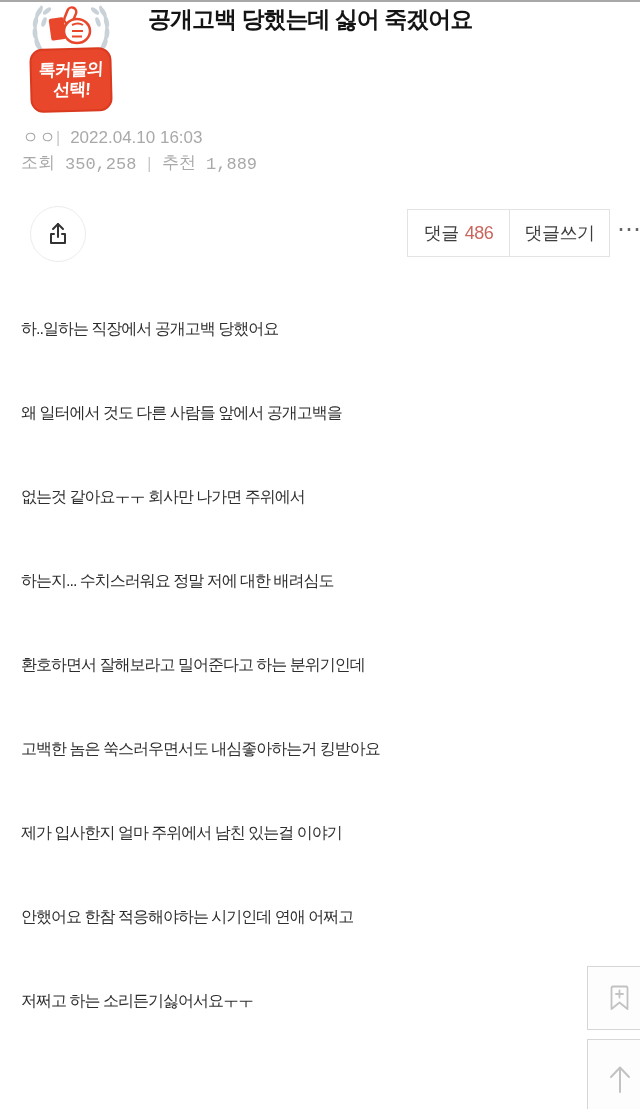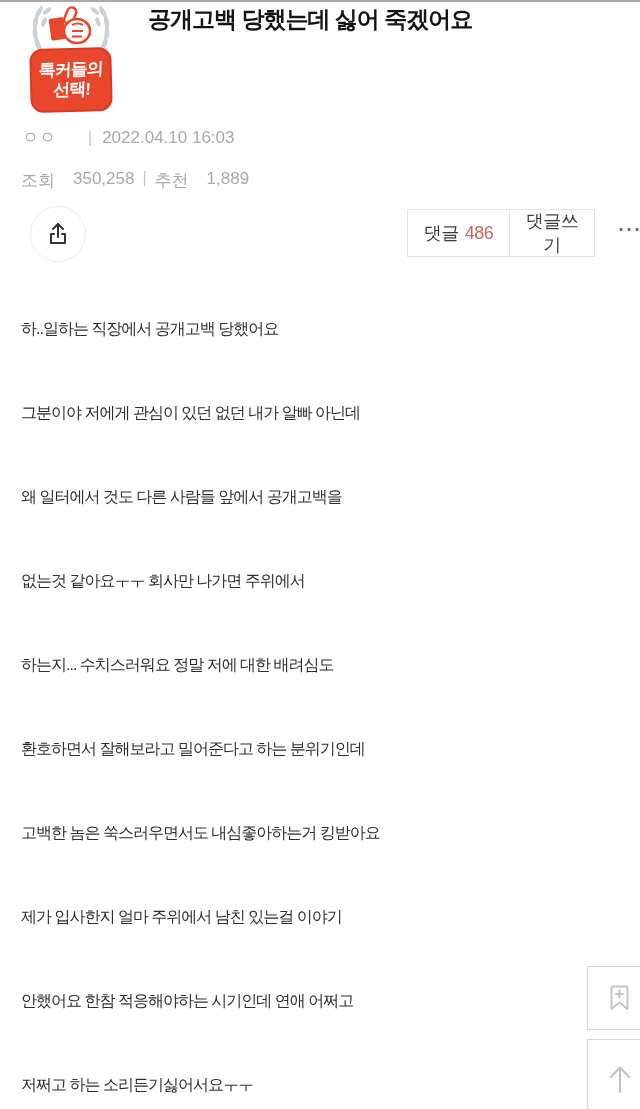--- a/index.html
+++ b/index.html
@@ -60,28 +60,28 @@
     margin: 0;
     font-size: 23px; font-weight: 700;
     letter-spacing: -1px;
     color: var(--title-text);
   }
   .meta-line1 {
     position: absolute; left: 22px; top: 126px;
     font-size: 17px; color: var(--meta-gray);
     display: flex; align-items: center;
   }
-  .meta-line1 .author { margin-right: 32px; }
+  .meta-line1 .author { margin-right: 0; }
   .meta-line1 .sep { color: #c6c6c6; margin-right: 10px; font-size: 16px; }
   .meta-line2 {
-    position: absolute; left: 21px; top: 169px;
+    position: absolute; left: 21px; top: 151px;
     font-size: 17px; color: var(--meta-gray);
-    display: flex; align-items: flex-start;
-  }
-  .meta-line2 .val { margin-left: 18px; }
+    display: flex; align-items: flex-end; font-family: Liberation Mono, monospace;
+  }
+  .meta-line2 .val { margin-left: 10px; }
   .meta-line2 .sep { color: #c6c6c6; margin: 0 8px; font-size: 16px; }
 
   
   .share-btn {
     position: absolute; left: 30px; top: 206px;
     width: 56px; height: 56px;
     border-radius: 50%;
     border: 1px solid #ececec;
     background: #fff;
     display: flex; align-items: center; justify-content: center;
@@ -95,21 +95,21 @@
   .btn-group button {
     height: 48px; width: 103px;
     background: #fff;
     border: 1px solid var(--border-gray);
     font-family: inherit;
     font-size: 18px; color: #3c3c3c;
     letter-spacing: -0.5px;
     display: flex; align-items: center; justify-content: center;
     padding: 12px; cursor: pointer;
   }
-  .btn-group button + button { margin-left: -1px; width: 86px; }
+  .btn-group button + button { margin-left: -1px; width: 101px; }
   .comments-count { color: var(--count-red); margin-left: 6px; }
   .more-btn {
     position: absolute; left: 612px; top: 209px;
     height: 48px; width: 34px;
     border: none; background: transparent;
     font-family: inherit;
     font-size: 24px; color: #666;
     display: flex; align-items: center; justify-content: flex-start;
     padding: 0 0 8px 5px; cursor: pointer;
   }
@@ -203,21 +203,20 @@
       <span class="comments-count">486</span>
     </button>
     <button>댓글쓰기</button>
   </div>
   <button class="more-btn">
     <span>⋯</span>
   </button>
 
   <main class="post-body">
     <p>하..일하는 직장에서 공개고백 당했어요</p>
-    <p>그분이야 저에게 관심이 있던 없던 내가 알빠 아닌데</p>
     <p>왜 일터에서 것도 다른 사람들 앞에서 공개고백을</p>
     <p>없는것 같아요ㅜㅜ 회사만 나가면 주위에서</p>
     <p>하는지... 수치스러워요 정말 저에 대한 배려심도</p>
     <p>환호하면서 잘해보라고 밀어준다고 하는 분위기인데</p>
     <p>고백한 놈은 쑥스러우면서도 내심좋아하는거 킹받아요</p>
     <p>제가 입사한지 얼마 주위에서 남친 있는걸 이야기</p>
     <p>안했어요 한참 적응해야하는 시기인데 연애 어쩌고</p>
     <p>저쩌고 하는 소리든기싫어서요ㅜㅜ</p>
   </main>
 

